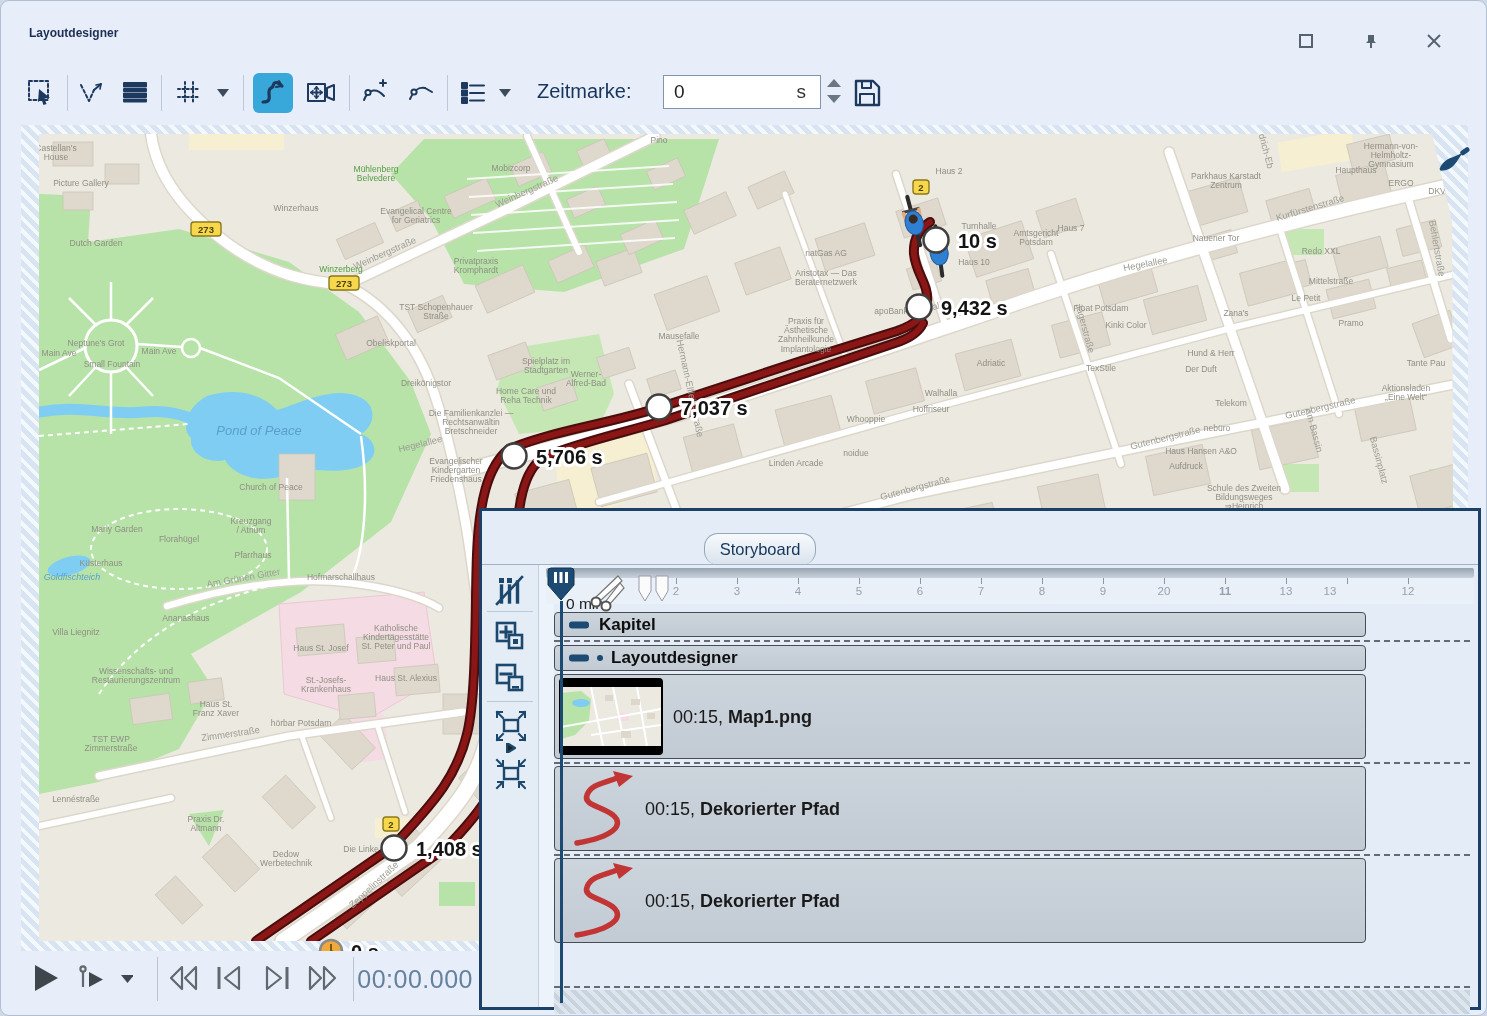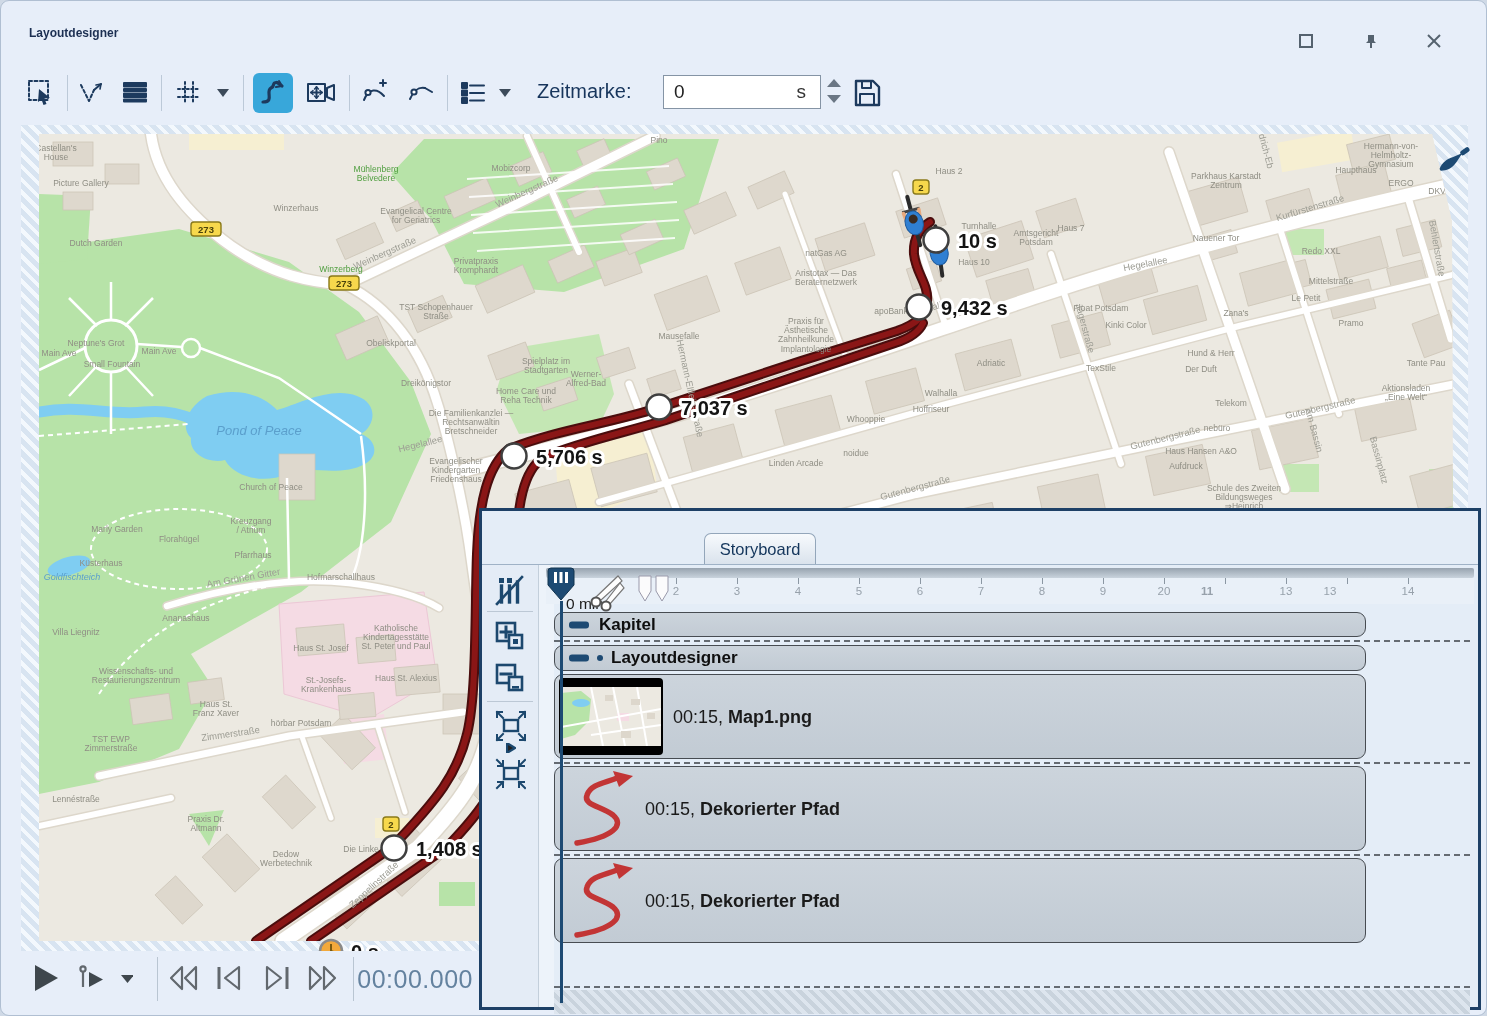--- a/index.html
+++ b/index.html
@@ -39,32 +39,32 @@
   .playbar{position:absolute;left:20px;top:950px;width:458px;height:58px;background:#e7eef9;z-index:3;}
   .pbtn{position:absolute;top:10px;width:38px;height:34px;display:flex;align-items:center;justify-content:center;}
   .pbtn svg{stroke:#62686e;stroke-width:2.2;fill:none;stroke-linejoin:round;}
   .psep{position:absolute;top:6px;width:1px;height:44px;background:#b9c5d2;}
   .ptime{position:absolute;right:6px;top:14px;font-size:25px;color:#64829f;letter-spacing:.5px;}
   
   .panel{position:absolute;left:478px;top:507px;width:1002px;height:502px;background:#e4edf7;border:3px solid #1d4066;box-sizing:border-box;z-index:4;}
   .tabline{position:absolute;left:0;right:0;top:53px;height:1px;background:#9fb2c6;}
   .tab{position:absolute;box-sizing:border-box;border:1px solid #93a6ba;border-bottom:none;border-radius:7px 7px 0 0;font-size:16.5px;color:#14365c;display:flex;align-items:center;justify-content:center;cursor:pointer;}
   .tab.active{left:14px;top:17px;width:202px;height:37px;background:#eef4fb;border-top:4px solid #b5342c;z-index:2;}
-  .tab.inactive{left:222px;top:22px;width:112px;height:32px;background:linear-gradient(#f7fafd,#d9e2ec);}
+  .tab.inactive{left:222px;top:22px;width:112px;height:32px;background:linear-gradient(#f7fafd,#d9e2ec);border-radius:14px;}
   .icol{position:absolute;left:0;top:54px;bottom:0;width:56px;background:#e4ecf6;border-right:1px solid #c3cfdb;}
   .icol .ibtn{position:absolute;left:12px;width:32px;height:34px;display:flex;align-items:center;justify-content:center;}
   .icol svg{stroke:#1c486e;stroke-width:2.2;fill:none;stroke-linecap:square;}
   .isep{position:absolute;left:5px;width:46px;height:1px;background:#bcc8d5;}
   .gutter{position:absolute;left:57px;top:54px;bottom:0;width:15px;background:#edf3fa;}
   .groove{position:absolute;left:64px;right:4px;top:57px;height:10px;background:linear-gradient(#97a3af,#c9d3dd);border-radius:2px;}
   .ruler{position:absolute;left:64px;right:4px;top:67px;height:26px;background:#e9f0f8;}
   .ruler-num{position:absolute;top:7px;font-size:11.5px;color:#97a1ab;transform:translateX(-50%);}
   .ruler-tick{position:absolute;top:0;width:1px;height:6px;background:#8b97a3;}
   .tracks{position:absolute;left:0;top:93px;right:0;bottom:0;}
-  .trow{position:absolute;left:72px;width:812px;background:linear-gradient(#ccd4dc,#c2cbd4);border:1.6px solid #474c52;border-radius:9px;box-sizing:border-box;}
+  .trow{position:absolute;left:72px;width:812px;background:linear-gradient(#ccd4dc,#c2cbd4);border:1.6px solid #474c52;border-radius:4px;box-sizing:border-box;}
   .trow .badge{position:absolute;top:50%;transform:translateY(-50%);background:#1d4a73;border-radius:3px;width:20px;height:7px;}
   .trow .dot{position:absolute;top:50%;transform:translateY(-50%);background:#1d4a73;border-radius:50%;width:6px;height:6px;}
   .trow .hlabel{position:absolute;top:50%;transform:translateY(-50%);font-size:17px;font-weight:bold;color:#0e0e0e;}
   .cliptext{position:absolute;top:50%;transform:translateY(-50%);font-size:18px;color:#1a1a1a;}
   .cliptext b{font-weight:bold;}
   .thumb{position:absolute;left:4px;top:3px;width:104px;height:77px;background:#000;border-radius:4px;overflow:hidden;}
   .thumb svg{position:absolute;left:2px;top:9px;}
   .dashline{position:absolute;left:72px;width:916px;border-top:2px dashed #656b72;}
   .dropzone{position:absolute;left:76px;width:908px;height:34px;border:3px dashed #70767c;border-radius:16px;box-sizing:border-box;background:repeating-linear-gradient(45deg,#d2dae2 0 4px,#c3ccd5 4px 8px);}
   .dz-label{position:absolute;left:38px;top:50%;transform:translateY(-50%);font-size:16.5px;font-weight:bold;color:#3a4046;}
@@ -650,27 +650,27 @@
         <div class="ruler-num" style="left: 374px;">6</div>
         <div class="ruler-tick" style="left: 435px;"></div>
         <div class="ruler-num" style="left: 435px;">7</div>
         <div class="ruler-tick" style="left: 496px;"></div>
         <div class="ruler-num" style="left: 496px;">8</div>
         <div class="ruler-tick" style="left: 557px;"></div>
         <div class="ruler-num" style="left: 557px;">9</div>
         <div class="ruler-tick" style="left: 618px;"></div>
         <div class="ruler-num" style="left: 618px;">20</div>
         <div class="ruler-tick" style="left: 679px;"></div>
-        <div class="ruler-num" style="left: 661px; font-weight: bold;">11</div>
+        <div class="ruler-num" style="left: 679px; font-weight: bold;">11</div>
         <div class="ruler-tick" style="left: 740px;"></div>
         <div class="ruler-num" style="left: 740px;">13</div>
         <div class="ruler-tick" style="left: 801px;"></div>
         <div class="ruler-num" style="left: 784px;">13</div>
         <div class="ruler-tick" style="left: 862px;"></div>
-        <div class="ruler-num" style="left: 862px;">14</div>
+        <div class="ruler-num" style="left: 862px;">12</div>
       </div>
 
     <div class="tracks">
       <div class="trow" style="top:8px;height:25px">
         <span class="badge" style="left:14px"></span>
         <span class="hlabel" style="left:44px">Kapitel</span>
       </div>
       <div class="dashline" style="top:36px"></div>
       <div class="trow" style="top:41px;height:26px">
         <span class="badge" style="left:14px"></span>

